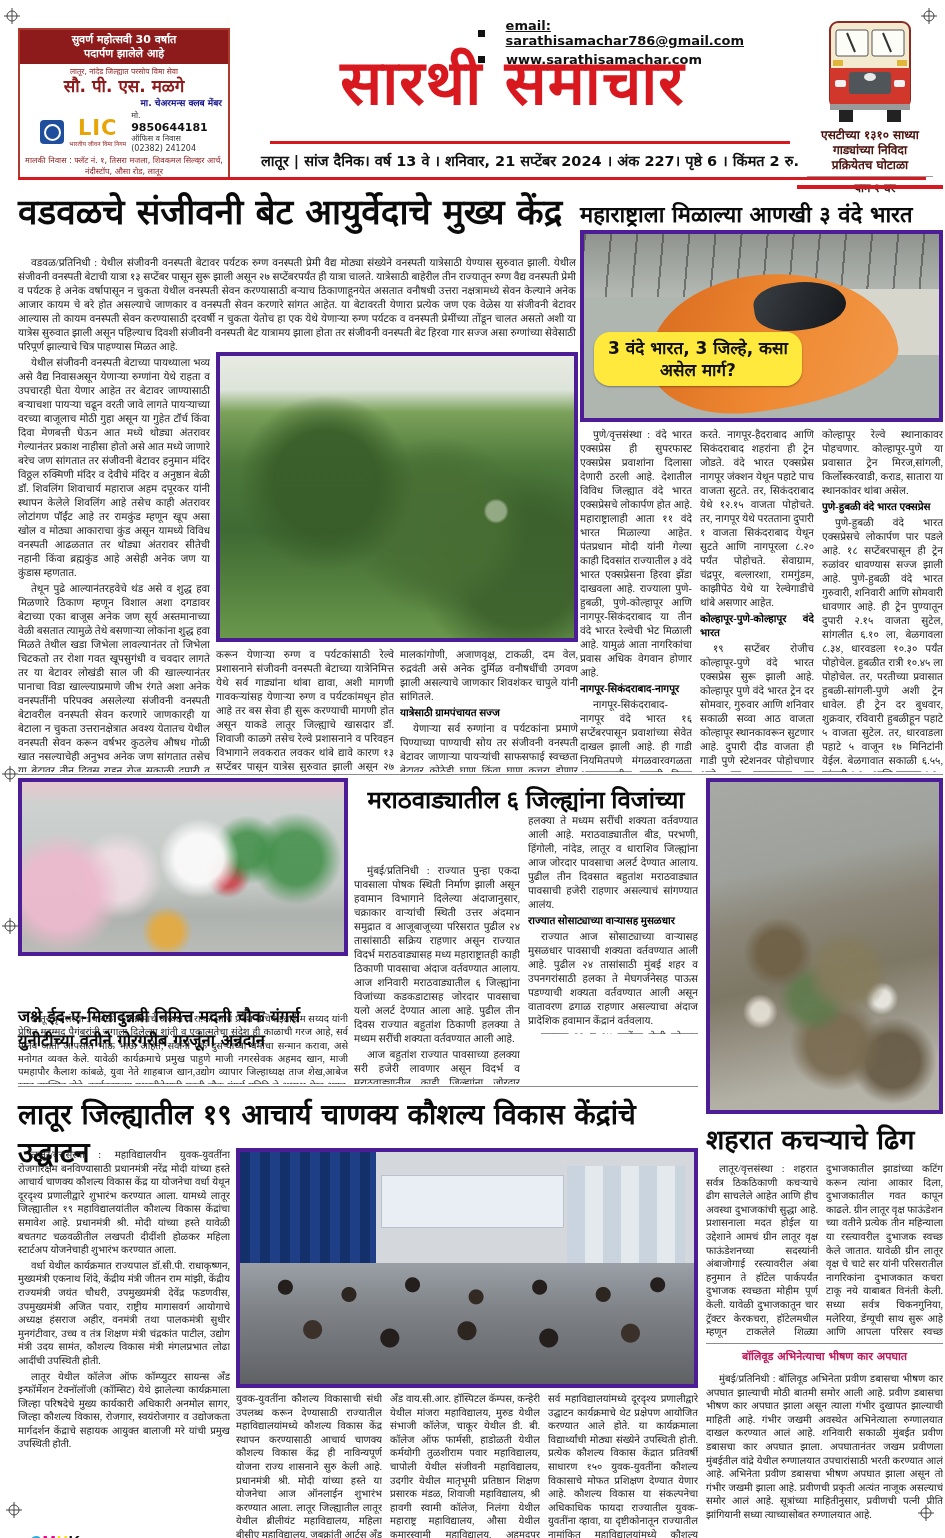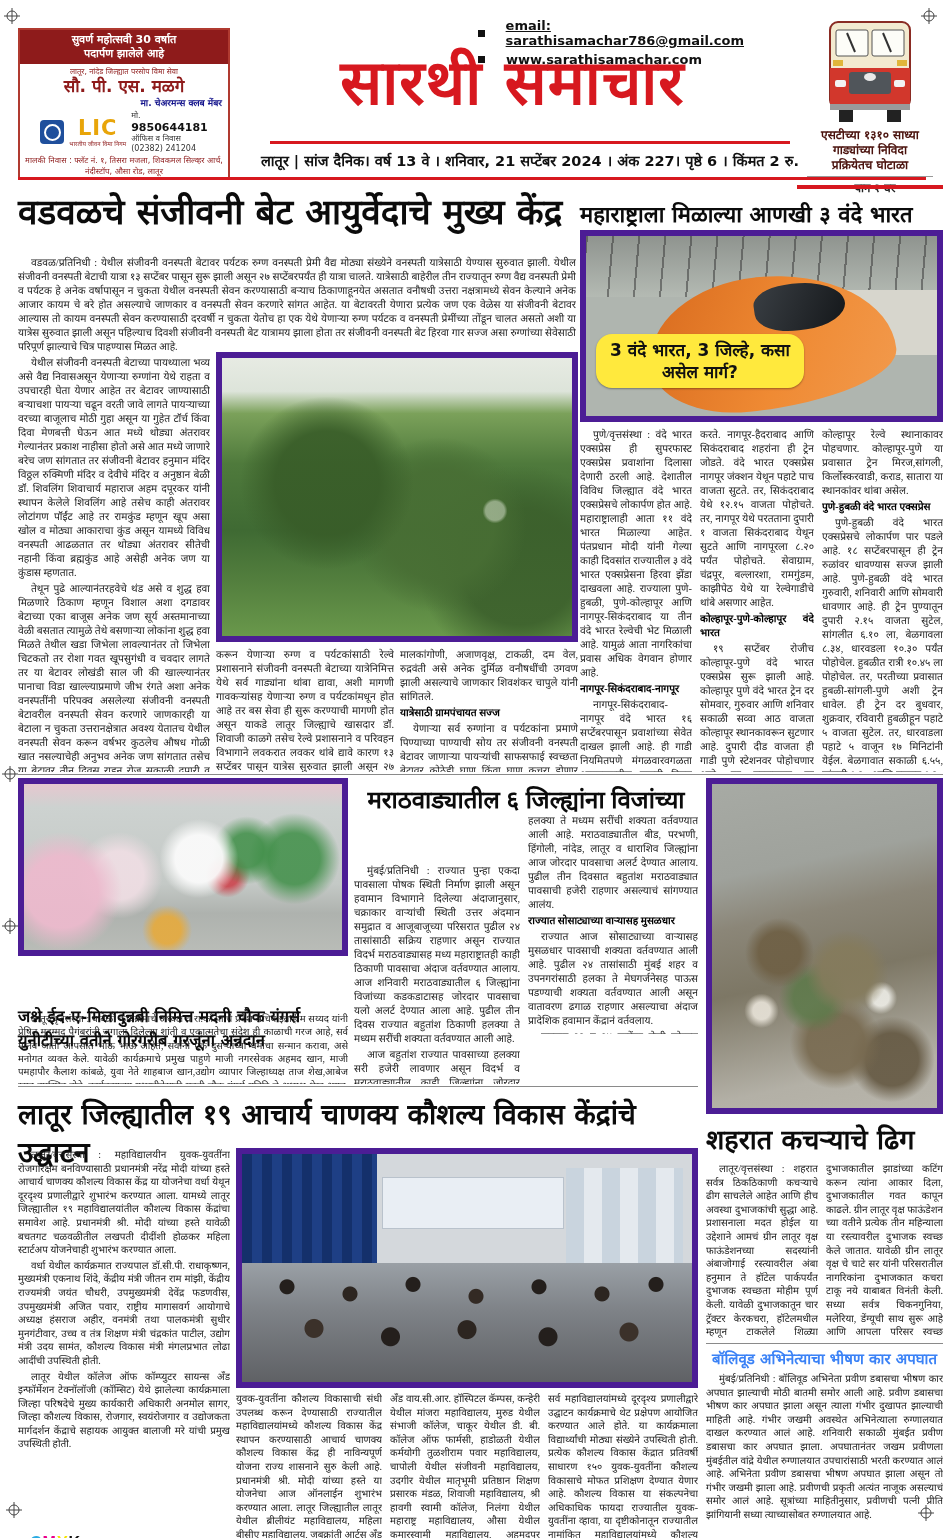--- a/index.html
+++ b/index.html
@@ -41,31 +41,31 @@
   .promo .sep{border-top:1px solid #999;margin:3px 10px;}
   .promo .pref{font-size:11.5px;font-weight:bold;color:#222;}
 
   
   .h-lead{font-family:"DejaVu Sans",sans-serif;font-weight:800;font-size:35px;color:#0b0b0b;line-height:1.05;}
   .h-vande{font-family:"DejaVu Sans",sans-serif;font-weight:800;font-size:22px;color:#0b0b0b;}
   .h-mid{font-family:Liberation Sans, sans-serif;font-weight:800;font-size:24px;color:#0b0b0b;text-align:center;line-height:1.35;}
   .h-eid{font-family:"DejaVu Sans",sans-serif;font-weight:700;font-size:16.5px;color:#0b0b0b;line-height:1.45;margin-top:45px;}
   .h-garb{font-family:"DejaVu Sans",sans-serif;font-weight:800;font-size:27px;color:#0b0b0b;text-align:left;}
   .h-skill{font-family:"DejaVu Sans",sans-serif;font-weight:800;font-size:28px;color:#0b0b0b;}
-  .h-bolly{font-family:"DejaVu Sans",sans-serif;font-weight:bold;font-size:15px;color:#3b82f6;text-align:center;}
+  .h-bolly{font-family:"DejaVu Sans",sans-serif;font-weight:bold;font-size:11px;color:#be185d;text-align:center;}
 
   .bodytxt{font-size:10.3px;line-height:1.36;text-align:justify;color:#1c1c1c;overflow:hidden;}
   .bodytxt p{margin:0 0 2px;text-indent:13px;}
   .bodytxt p.noind{text-indent:0;}
   .subhead{font-weight:bold;text-indent:0;color:#000;}
 
   .thinline{background:#8a8a8a;height:1px;}
 
   
-  .photo{position:absolute;overflow:hidden;border:6px solid #4c1d95;box-sizing:border-box;}
+  .photo{position:absolute;overflow:hidden;border:4px solid #4c1d95;box-sizing:border-box;}
   .hill{background:
      radial-gradient(circle at 78% 55%, rgba(210,220,200,.55) 0 3%, transparent 4%),
      radial-gradient(circle at 30% 45%, rgba(56,92,40,.9) 0 18%, transparent 30%),
      radial-gradient(circle at 62% 60%, rgba(72,110,52,.9) 0 20%, transparent 32%),
      radial-gradient(circle at 85% 75%, rgba(60,96,44,.9) 0 16%, transparent 28%),
      linear-gradient(180deg,#e7ebe3 0%,#dde4da 12%,#7ba15a 20%,#4f7a3c 38%,#3f6a33 62%,#55813f 82%,#69984b 100%);}
   .train{background:#afb5af;}
   .train .struct{position:absolute;left:0;top:0;width:100%;height:34%;
      background:repeating-linear-gradient(95deg,rgba(60,60,60,.55) 0 2px,transparent 2px 26px),
                 linear-gradient(180deg,#8f948f,#b4bab3);}

